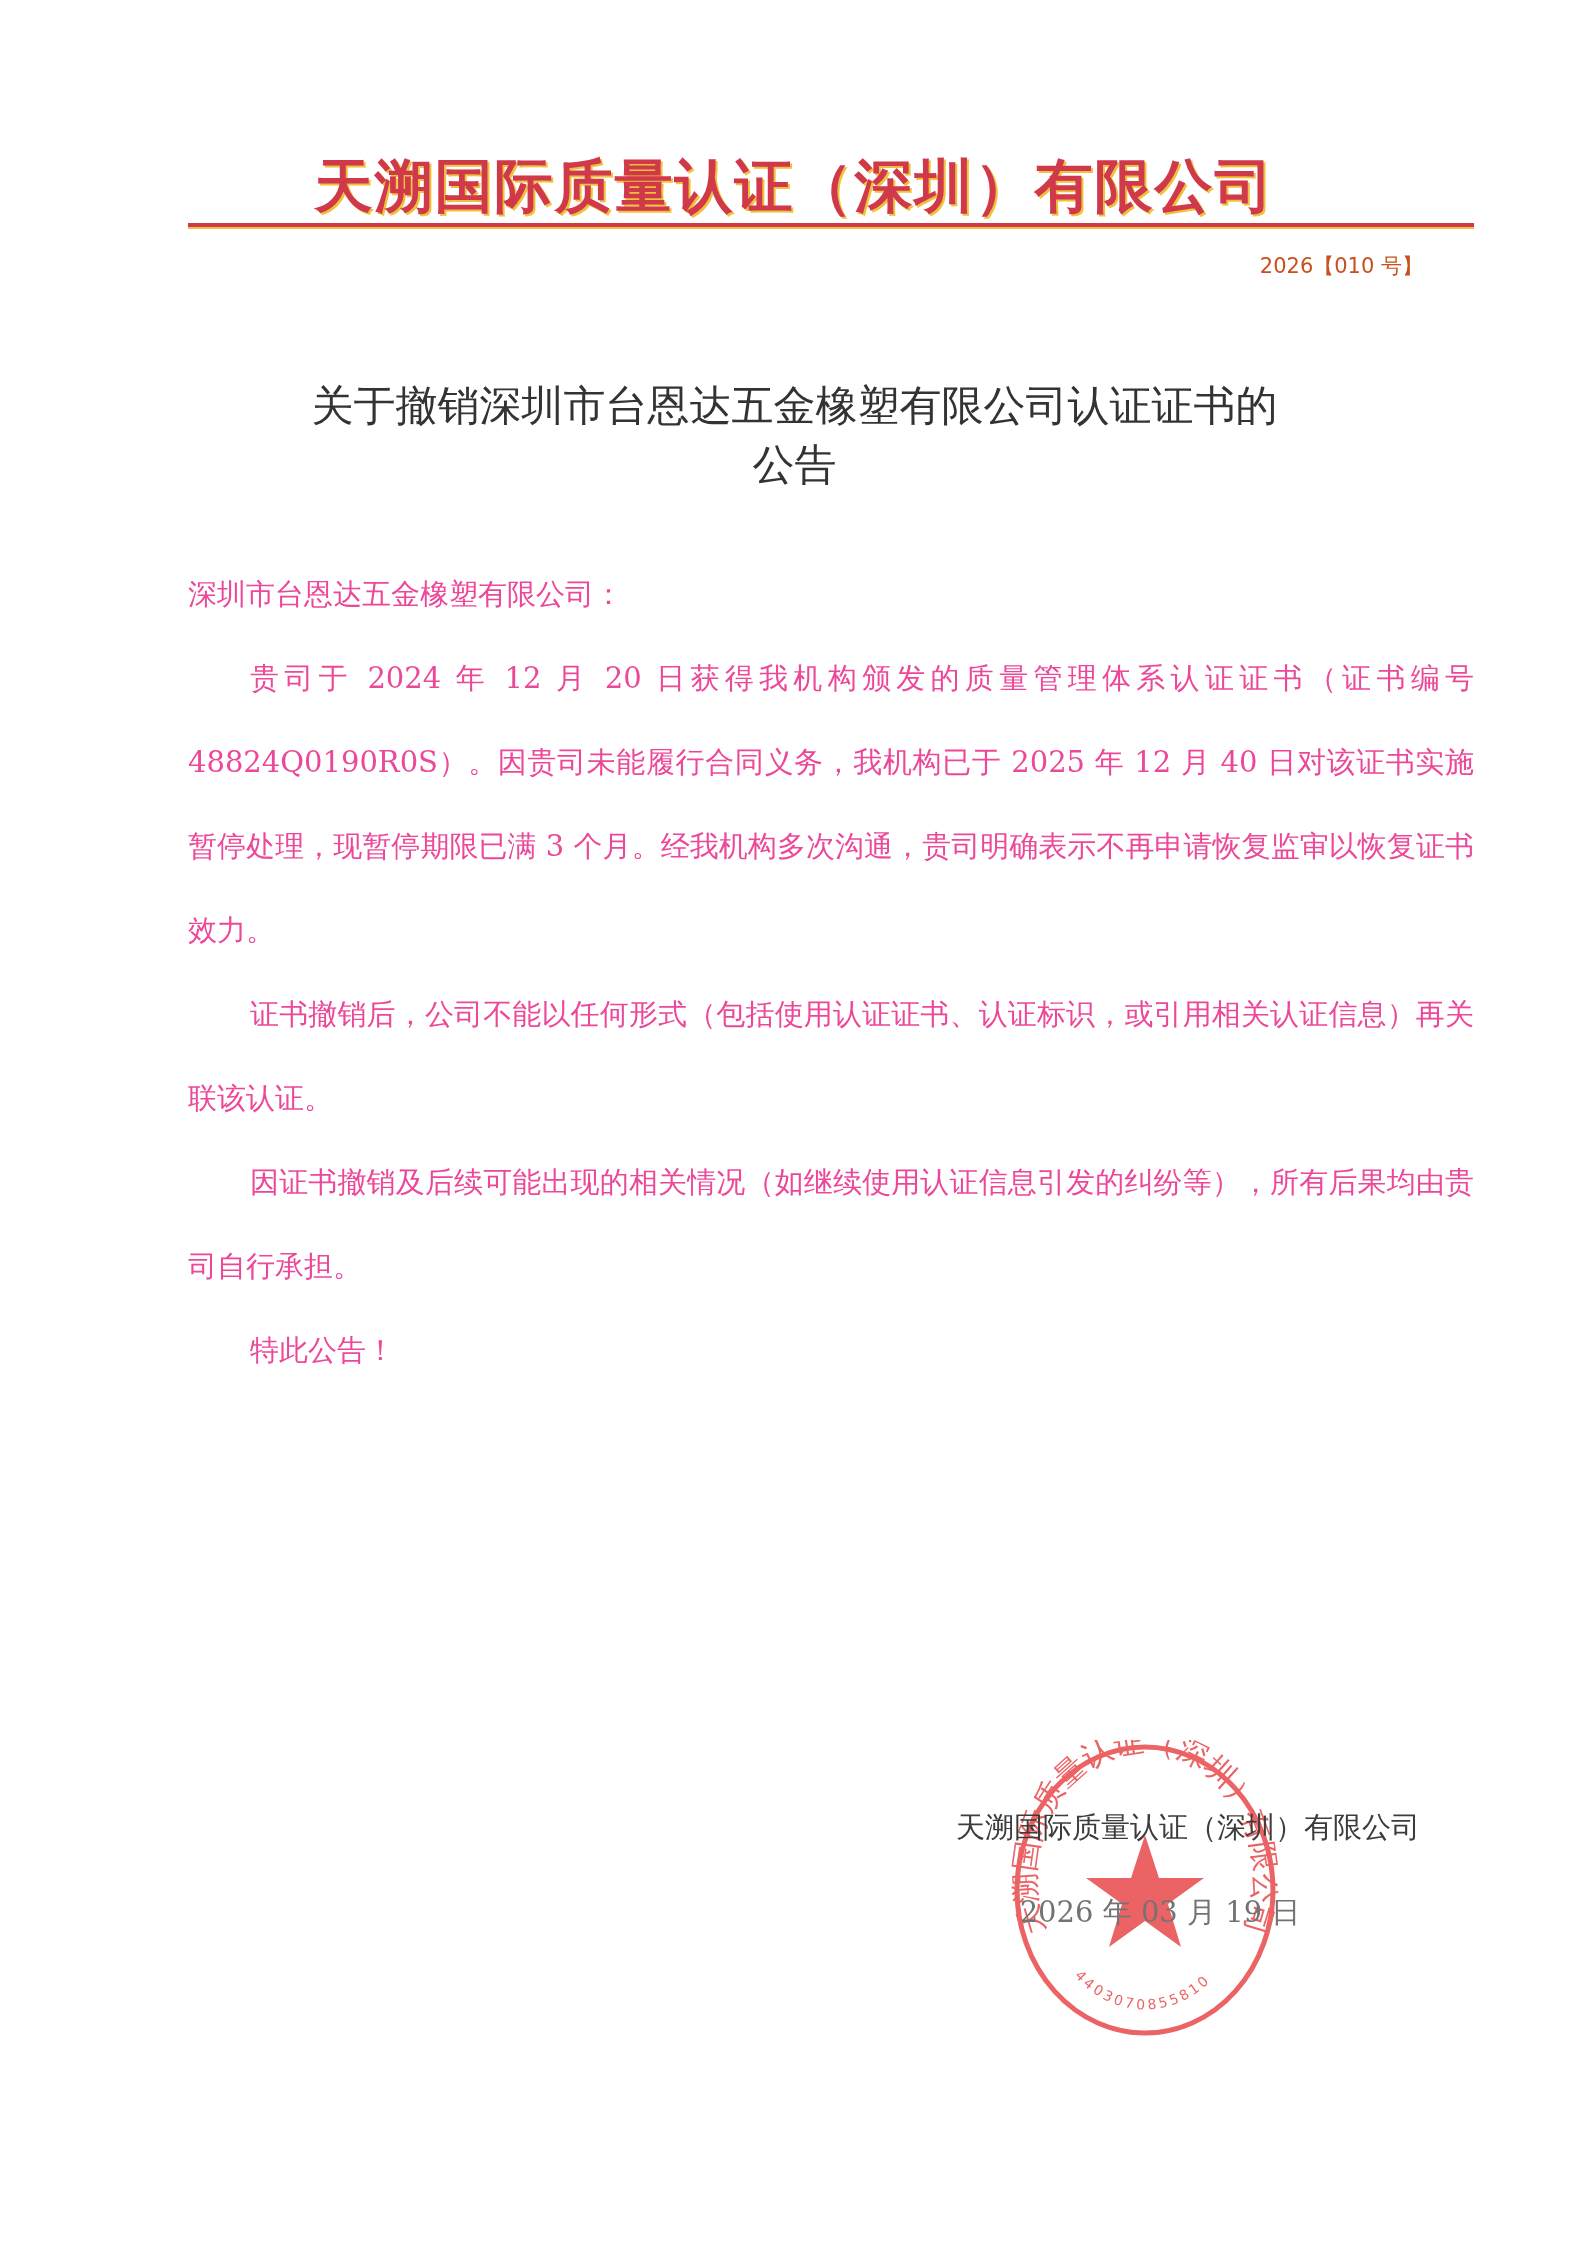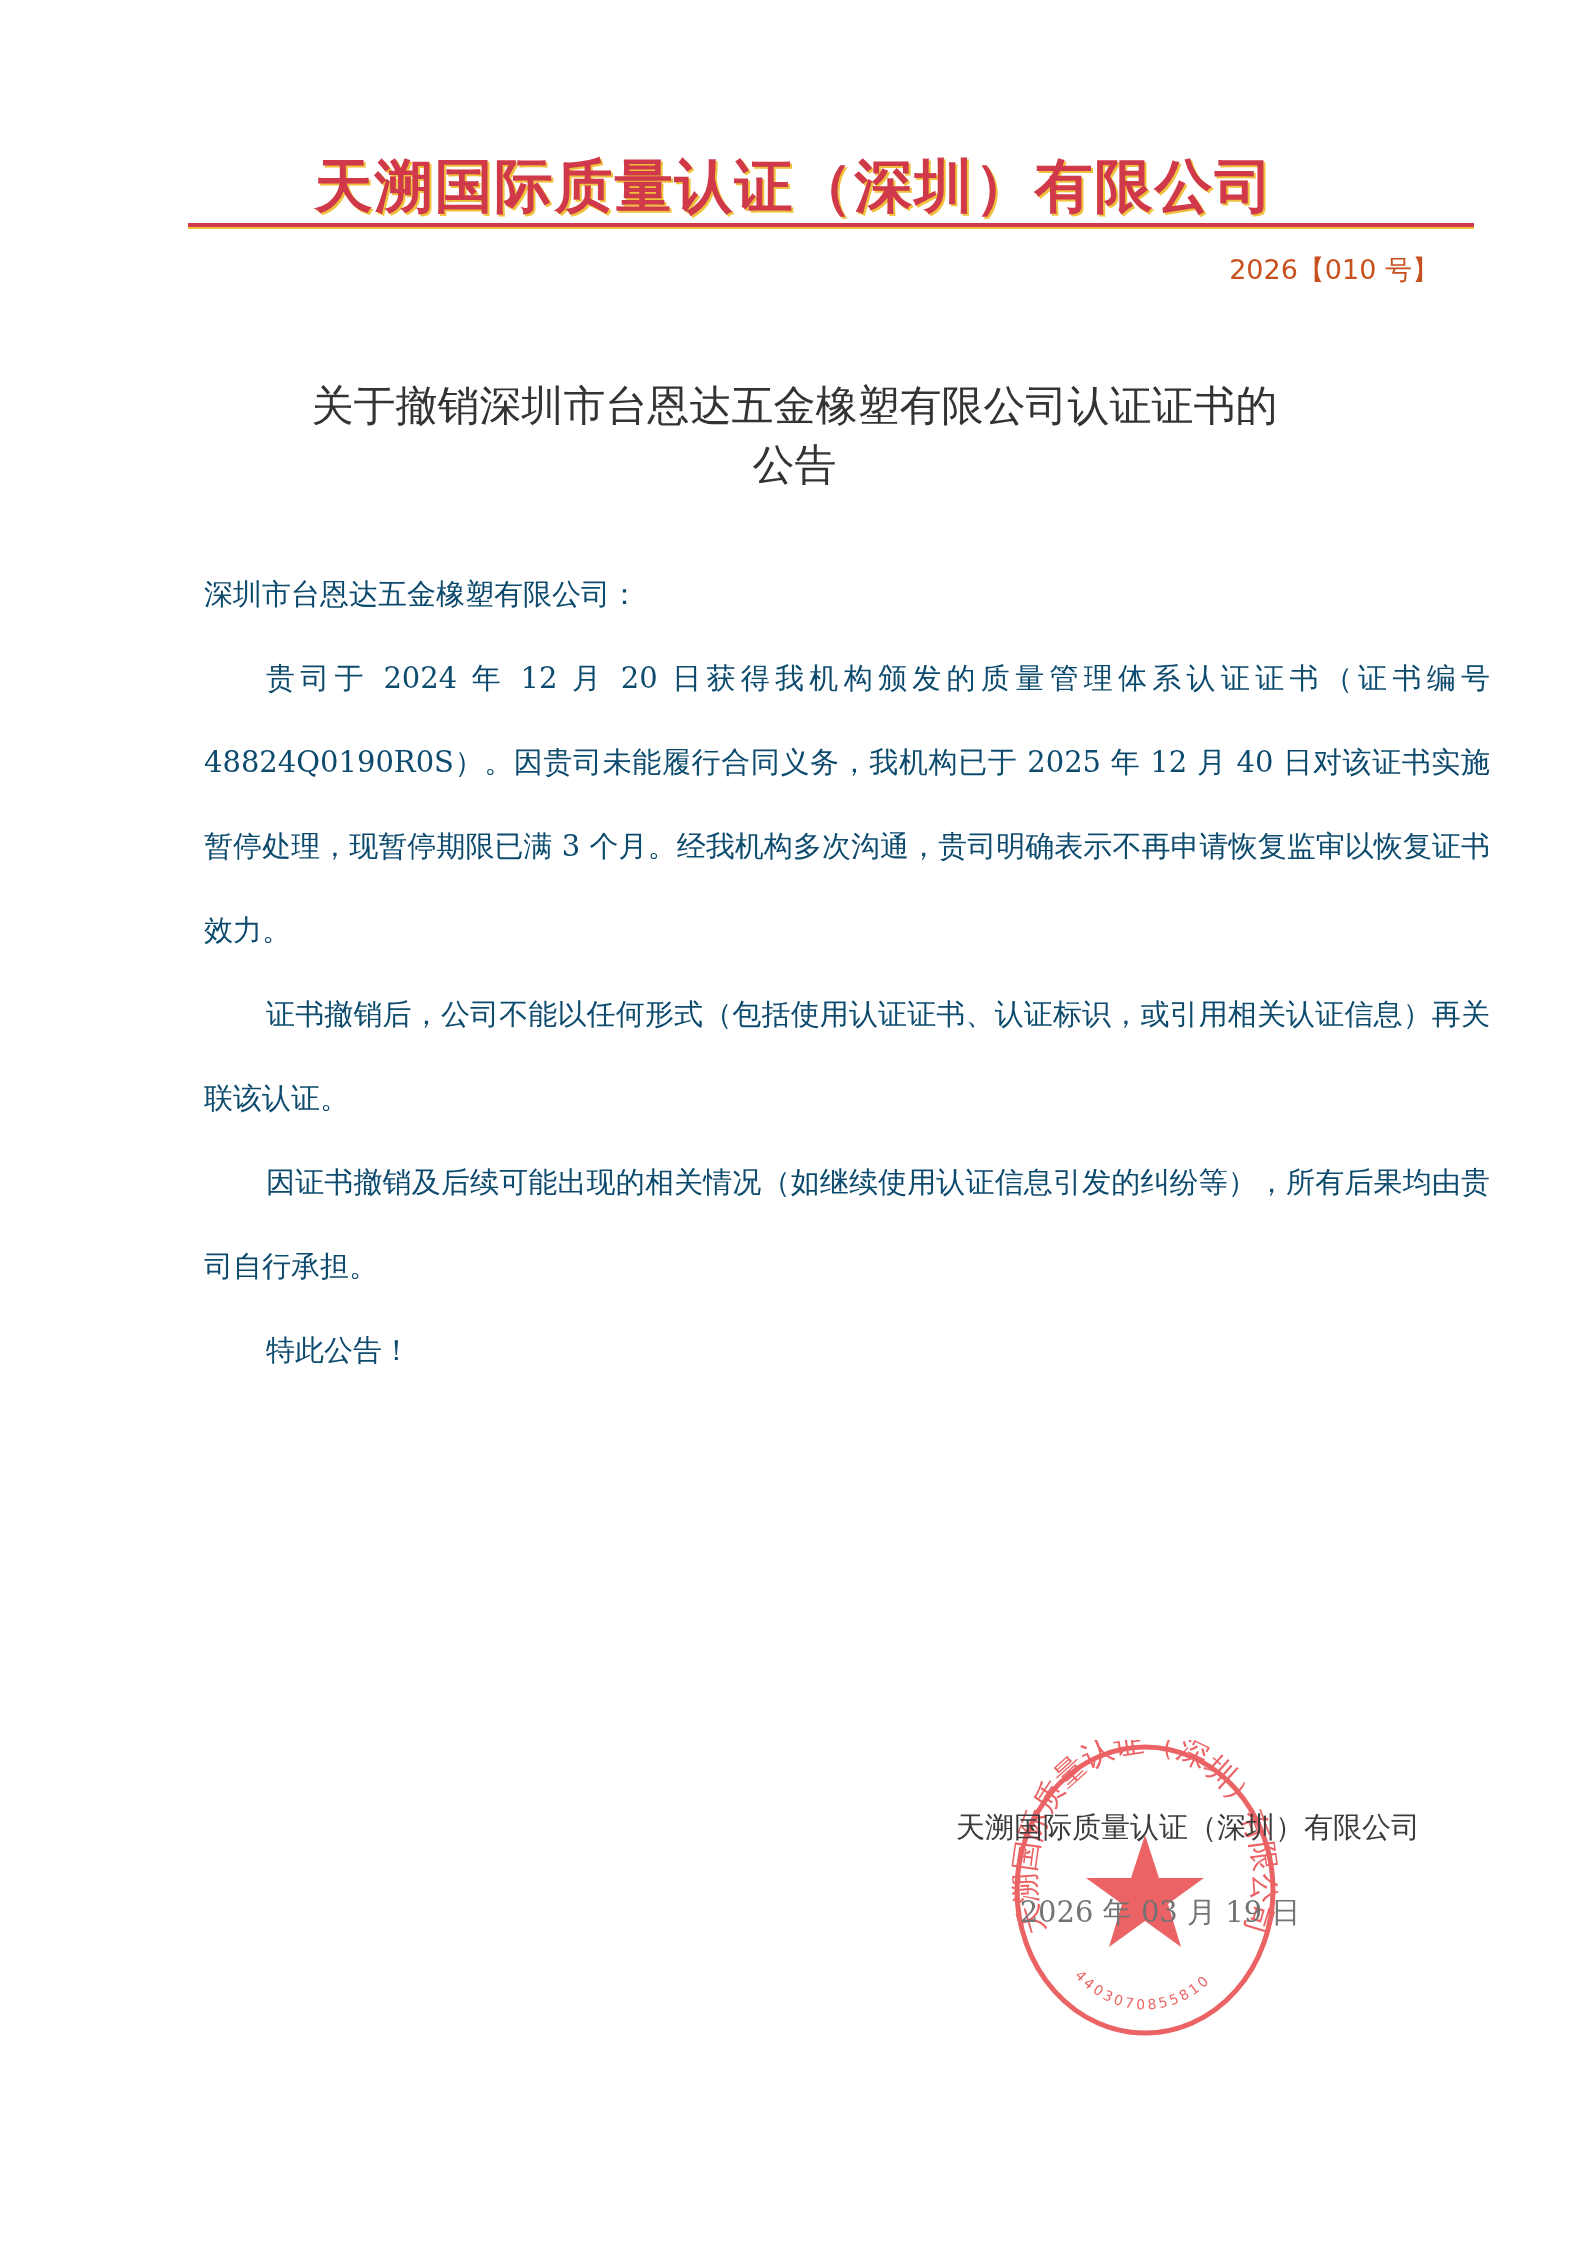--- a/index.html
+++ b/index.html
@@ -3,28 +3,28 @@
 <meta charset="utf-8">
 <style>
   html, body { margin: 0; padding: 0; background: #ffffff; }
   body { width: 1589px; height: 2246px; position: relative; overflow: hidden;
          font-family: "DejaVu Serif", "Liberation Serif", serif; color: #3a3a3a; }
   .header-title { position: absolute; left: 0; width: 1589px; top: 148px; text-align: center;
          font-family: "DejaVu Sans", "Liberation Sans", sans-serif; font-weight: bold; font-size: 58px;
          letter-spacing: 2px; color: #d0394a; text-shadow: 2px 2px 0 #f0c23c; }
   .header-rule { position: absolute; left: 188px; width: 1286px; top: 223px; height: 4px;
          background: #d0394a; box-shadow: 0 2px 0 #f0c23c; }
-  .doc-number { position: absolute; right: 150px; top: 252px; font-family: "DejaVu Sans", sans-serif;
-         font-size: 27px; color: #c8501e; }
+  .doc-number { position: absolute; right: 166px; top: 252px; font-family: "DejaVu Sans", sans-serif;
+         font-size: 21px; color: #c8501e; }
   .doc-title { position: absolute; left: 0; width: 1589px; text-align: center;
          font-family: Liberation Serif, serif; font-size: 42px; color: #333; }
   .t1 { top: 378px; }
   .t2 { top: 437px; }
-  .body-text { position: absolute; left: 204px; width: 1286px; top: 552px;
-         font-size: 29px; line-height: 84px; color: #0c4a6e; }
+  .body-text { position: absolute; left: 188px; width: 1286px; top: 552px;
+         font-size: 29px; line-height: 84px; color: #ec4899; }
   .body-text p { margin: 0; text-align: justify; }
   .indent { text-indent: 62px; }
   .salutation { margin-bottom: 0; }
   .sign-block { position: absolute; top: 1808px; left: 870px; width: 550px; }
   .sign-company { font-size: 29px; color: #3c3c3c; text-align: right; white-space: nowrap; }
   .sign-date { font-size: 29px; color: #737373; margin-top: 45px; text-align: center; padding-left: 30px; }
   .seal { position: absolute; left: 1010px; top: 1740px; width: 270px; height: 300px; opacity: 0.85; }
 </style>
 </head>
 <body>

